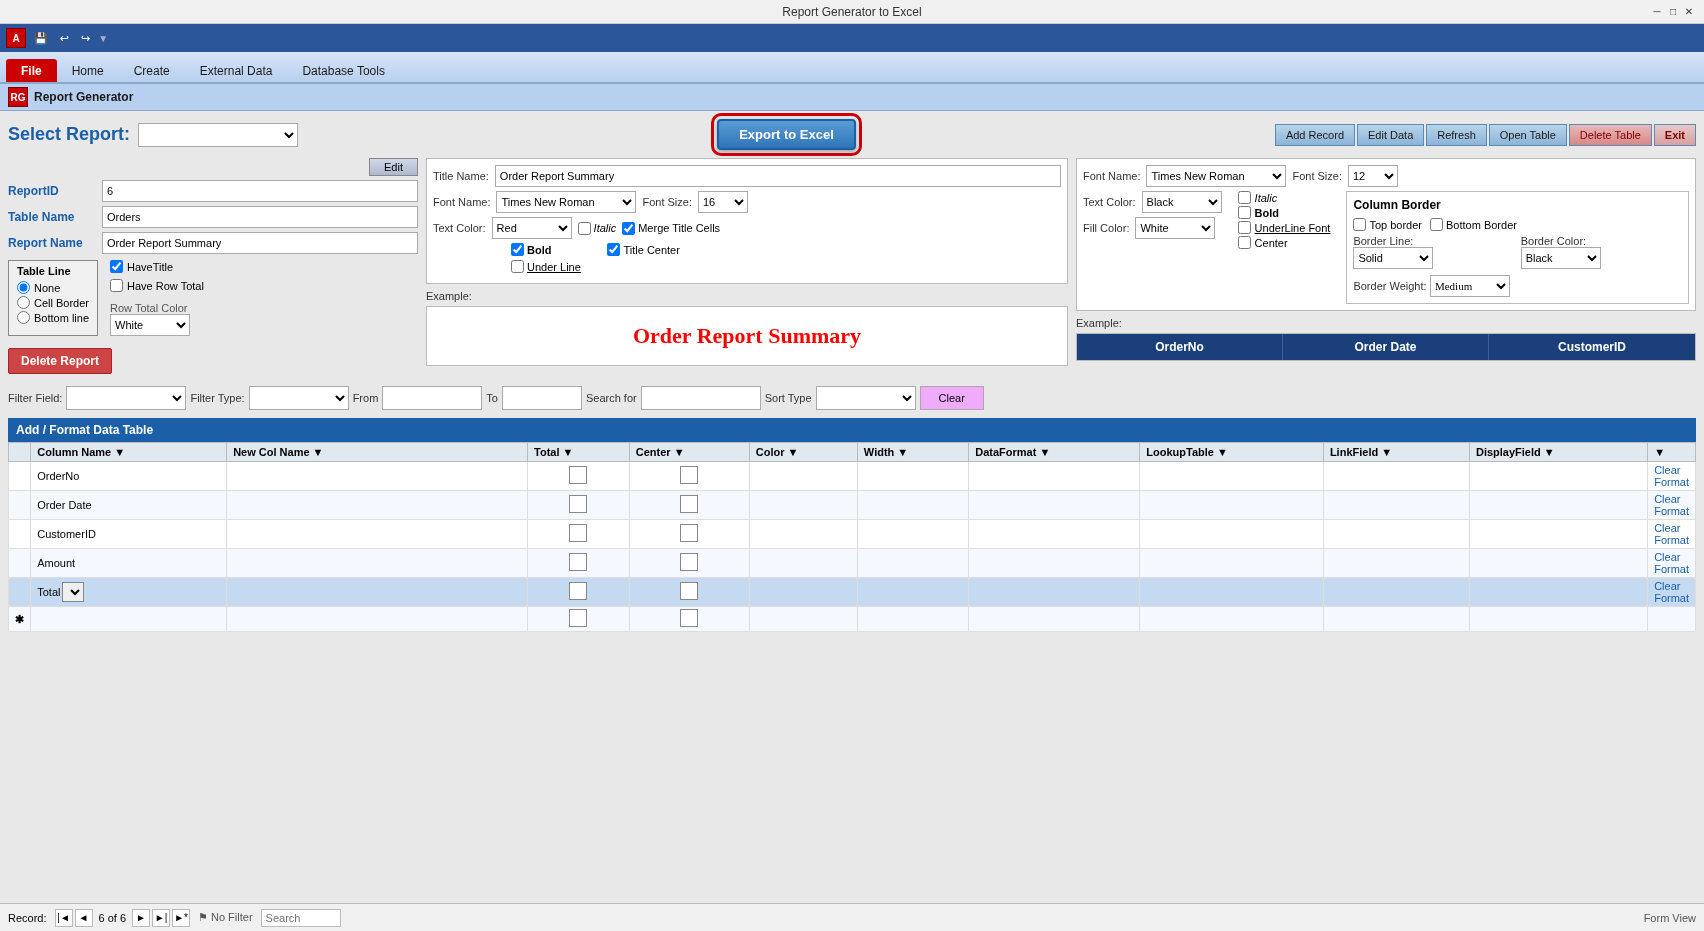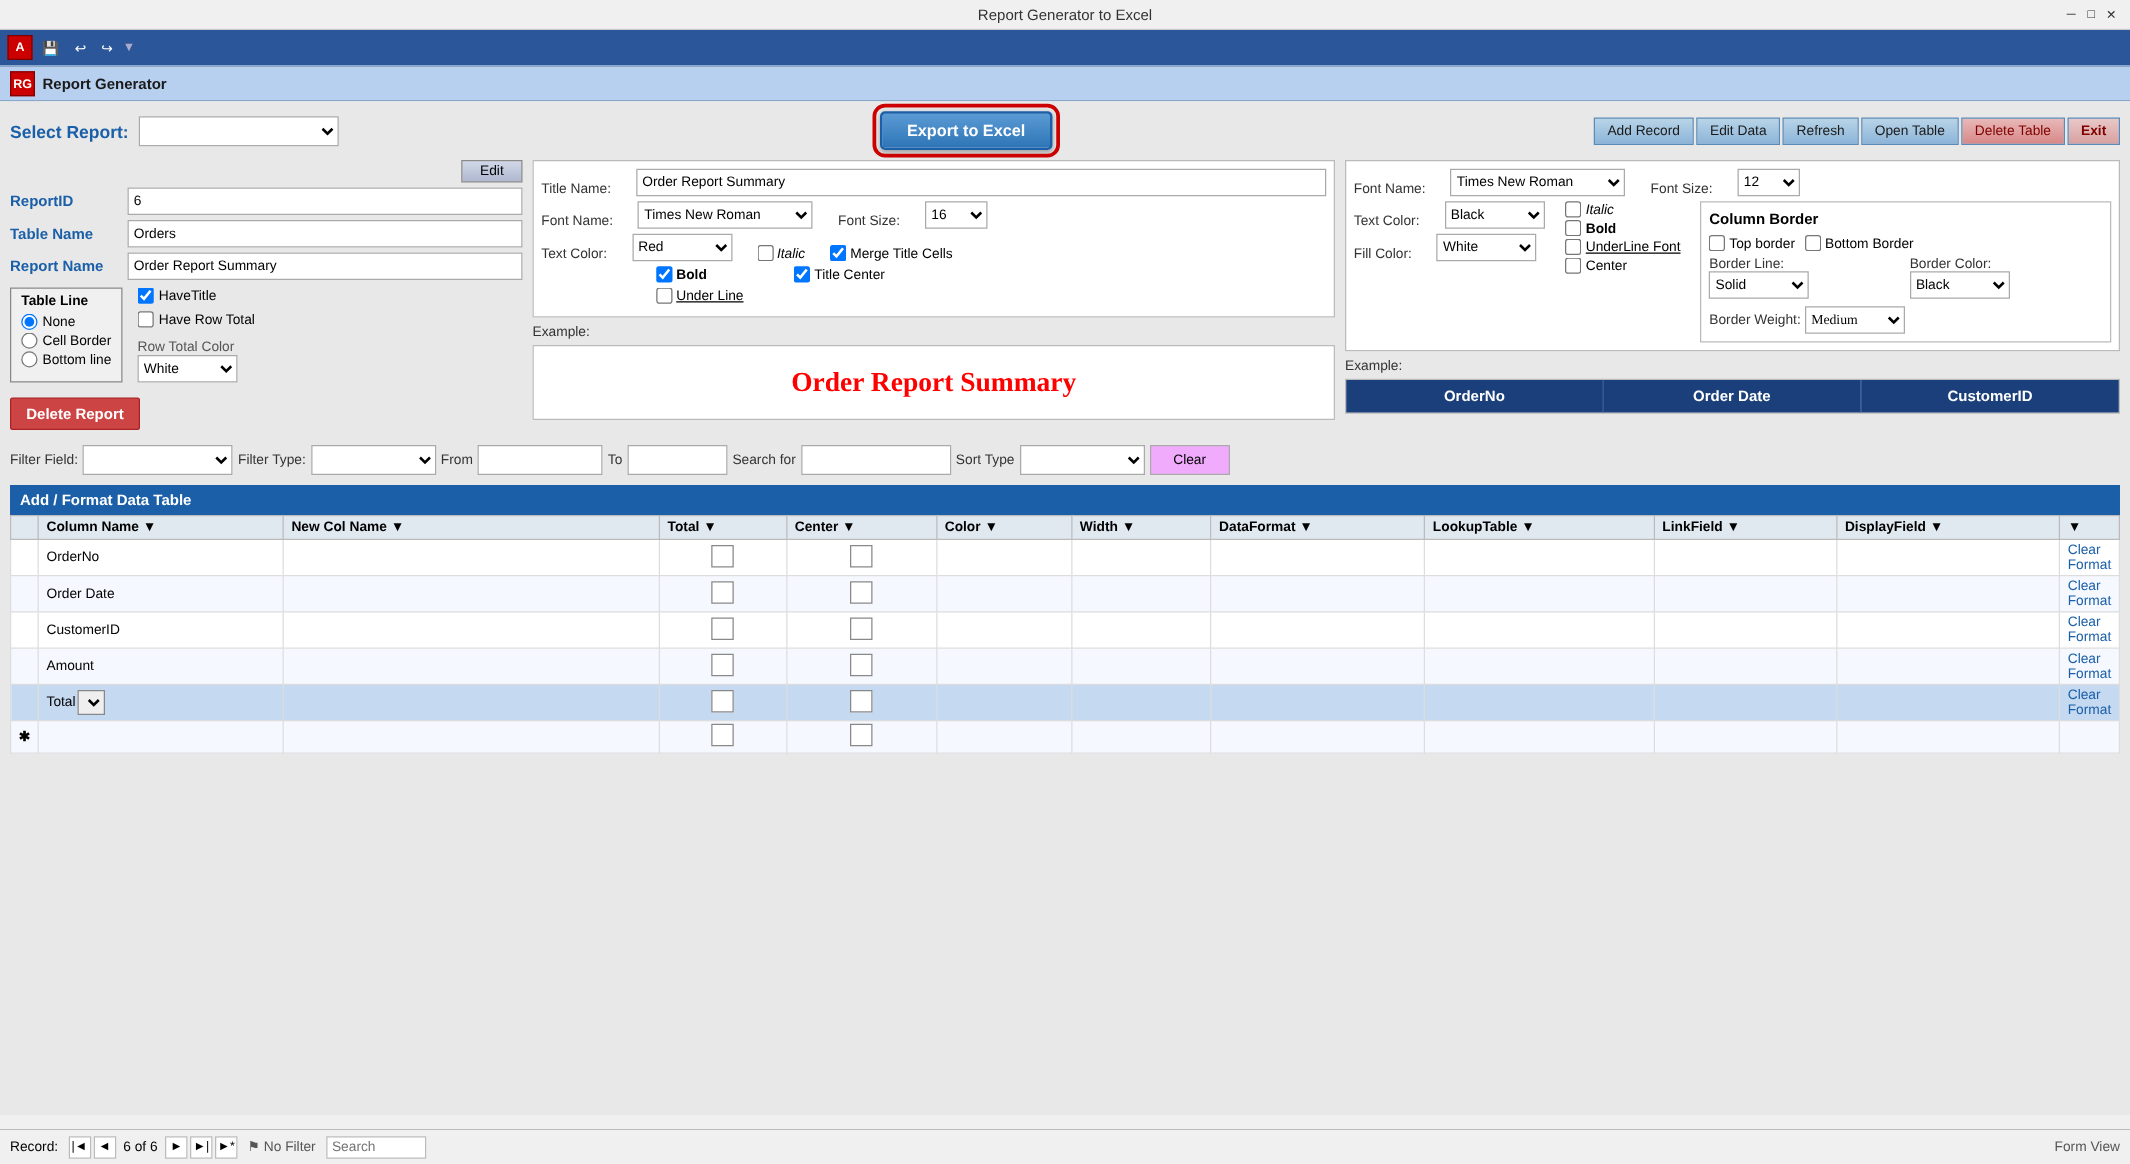--- a/index.html
+++ b/index.html
@@ -114,21 +114,21 @@
     
     .toolbar-row {
       display: flex;
       align-items: center;
       margin-bottom: 8px;
       gap: 8px;
     }
     .select-report-label {
       color: #1a5fa8;
       font-weight: bold;
-      font-size: 14px;
+      font-size: 18px;
       white-space: nowrap;
     }
     .report-select {
       width: 160px;
       height: 24px;
       border: 1px solid #aaa;
       background: white;
       font-size: 11px;
     }
     .export-btn-container {
@@ -244,21 +244,21 @@
 
     
     .middle-panel { background: #e8e8e8; }
 
     .panel-section {
       background: white;
       border: 1px solid #bbb;
       padding: 6px;
       margin-bottom: 6px;
     }
-    .section-row { display: flex; align-items: flex-end; gap: 20px; margin-bottom: 4px; }
+    .section-row { display: flex; align-items: center; gap: 6px; margin-bottom: 4px; }
     .section-label { font-size: 11px; color: #333; white-space: nowrap; }
     .text-input-full {
       flex: 1;
       height: 22px;
       border: 1px solid #aaa;
       background: white;
       padding: 0 4px;
       font-size: 11px;
     }
     .small-select {
@@ -482,20 +482,27 @@
   </div>
 </div>
 
 <div class="ribbon">
   <div class="ribbon-top">
     <div class="app-icon">A</div>
     <button class="quick-btn">💾</button>
     <button class="quick-btn">↩</button>
     <button class="quick-btn">↪</button>
     <span style="color:#aac; font-size:10px;">▼</span>
+  </div>
+  <div class="ribbon-tabs">
+    <button class="ribbon-tab active">File</button>
+    <button class="ribbon-tab">Home</button>
+    <button class="ribbon-tab">Create</button>
+    <button class="ribbon-tab">External Data</button>
+    <button class="ribbon-tab">Database Tools</button>
   </div>
 </div>
 
 <div class="app-header">
   <div class="app-icon">RG</div>
   <span class="app-title">Report Generator</span>
 </div>
 
 <div class="form-area">
 

